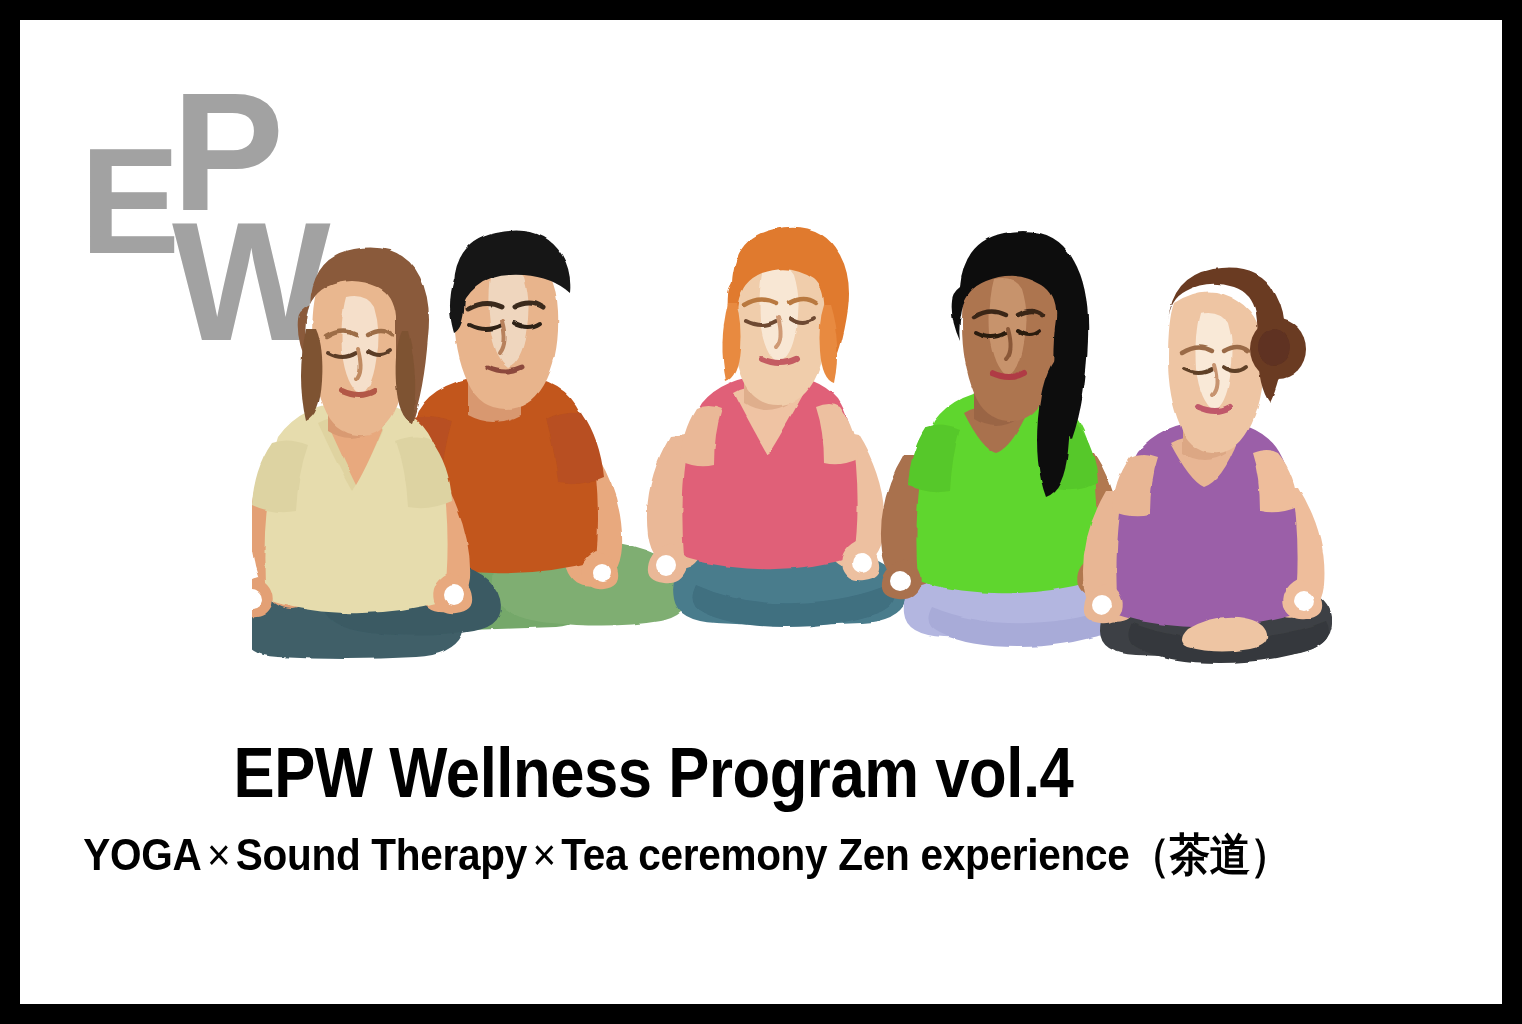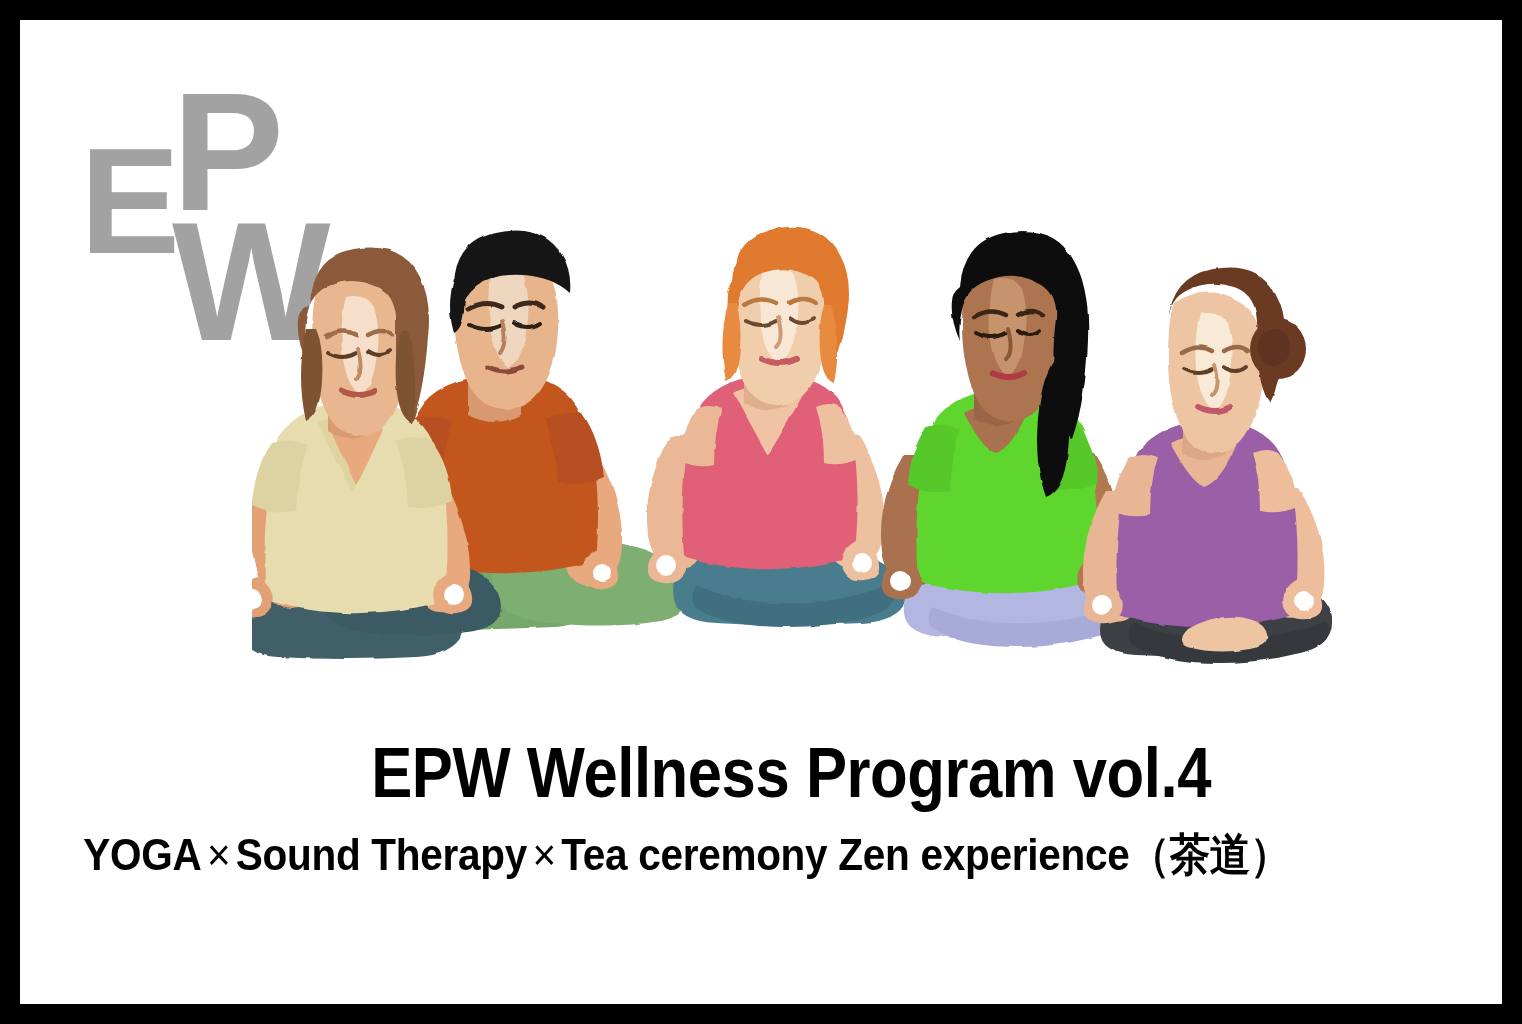--- a/index.html
+++ b/index.html
@@ -83,21 +83,21 @@
     height: 470px;
   }
   .illustration svg { display: block; width: 100%; height: 100%; }
 
   
   .text-block {
     position: absolute;
     left: 0;
     top: 718px;
     width: 1267px;
-    text-align: right;
+    text-align: center;
   }
   .headline {
     margin: 0;
     color: #000000;
     font-family: "Liberation Sans Narrow", "Liberation Sans", sans-serif;
     font-weight: 700;
     font-size: 70px;
     line-height: 1.02;
     letter-spacing: -0.5px;
     transform: scaleX(0.88);

